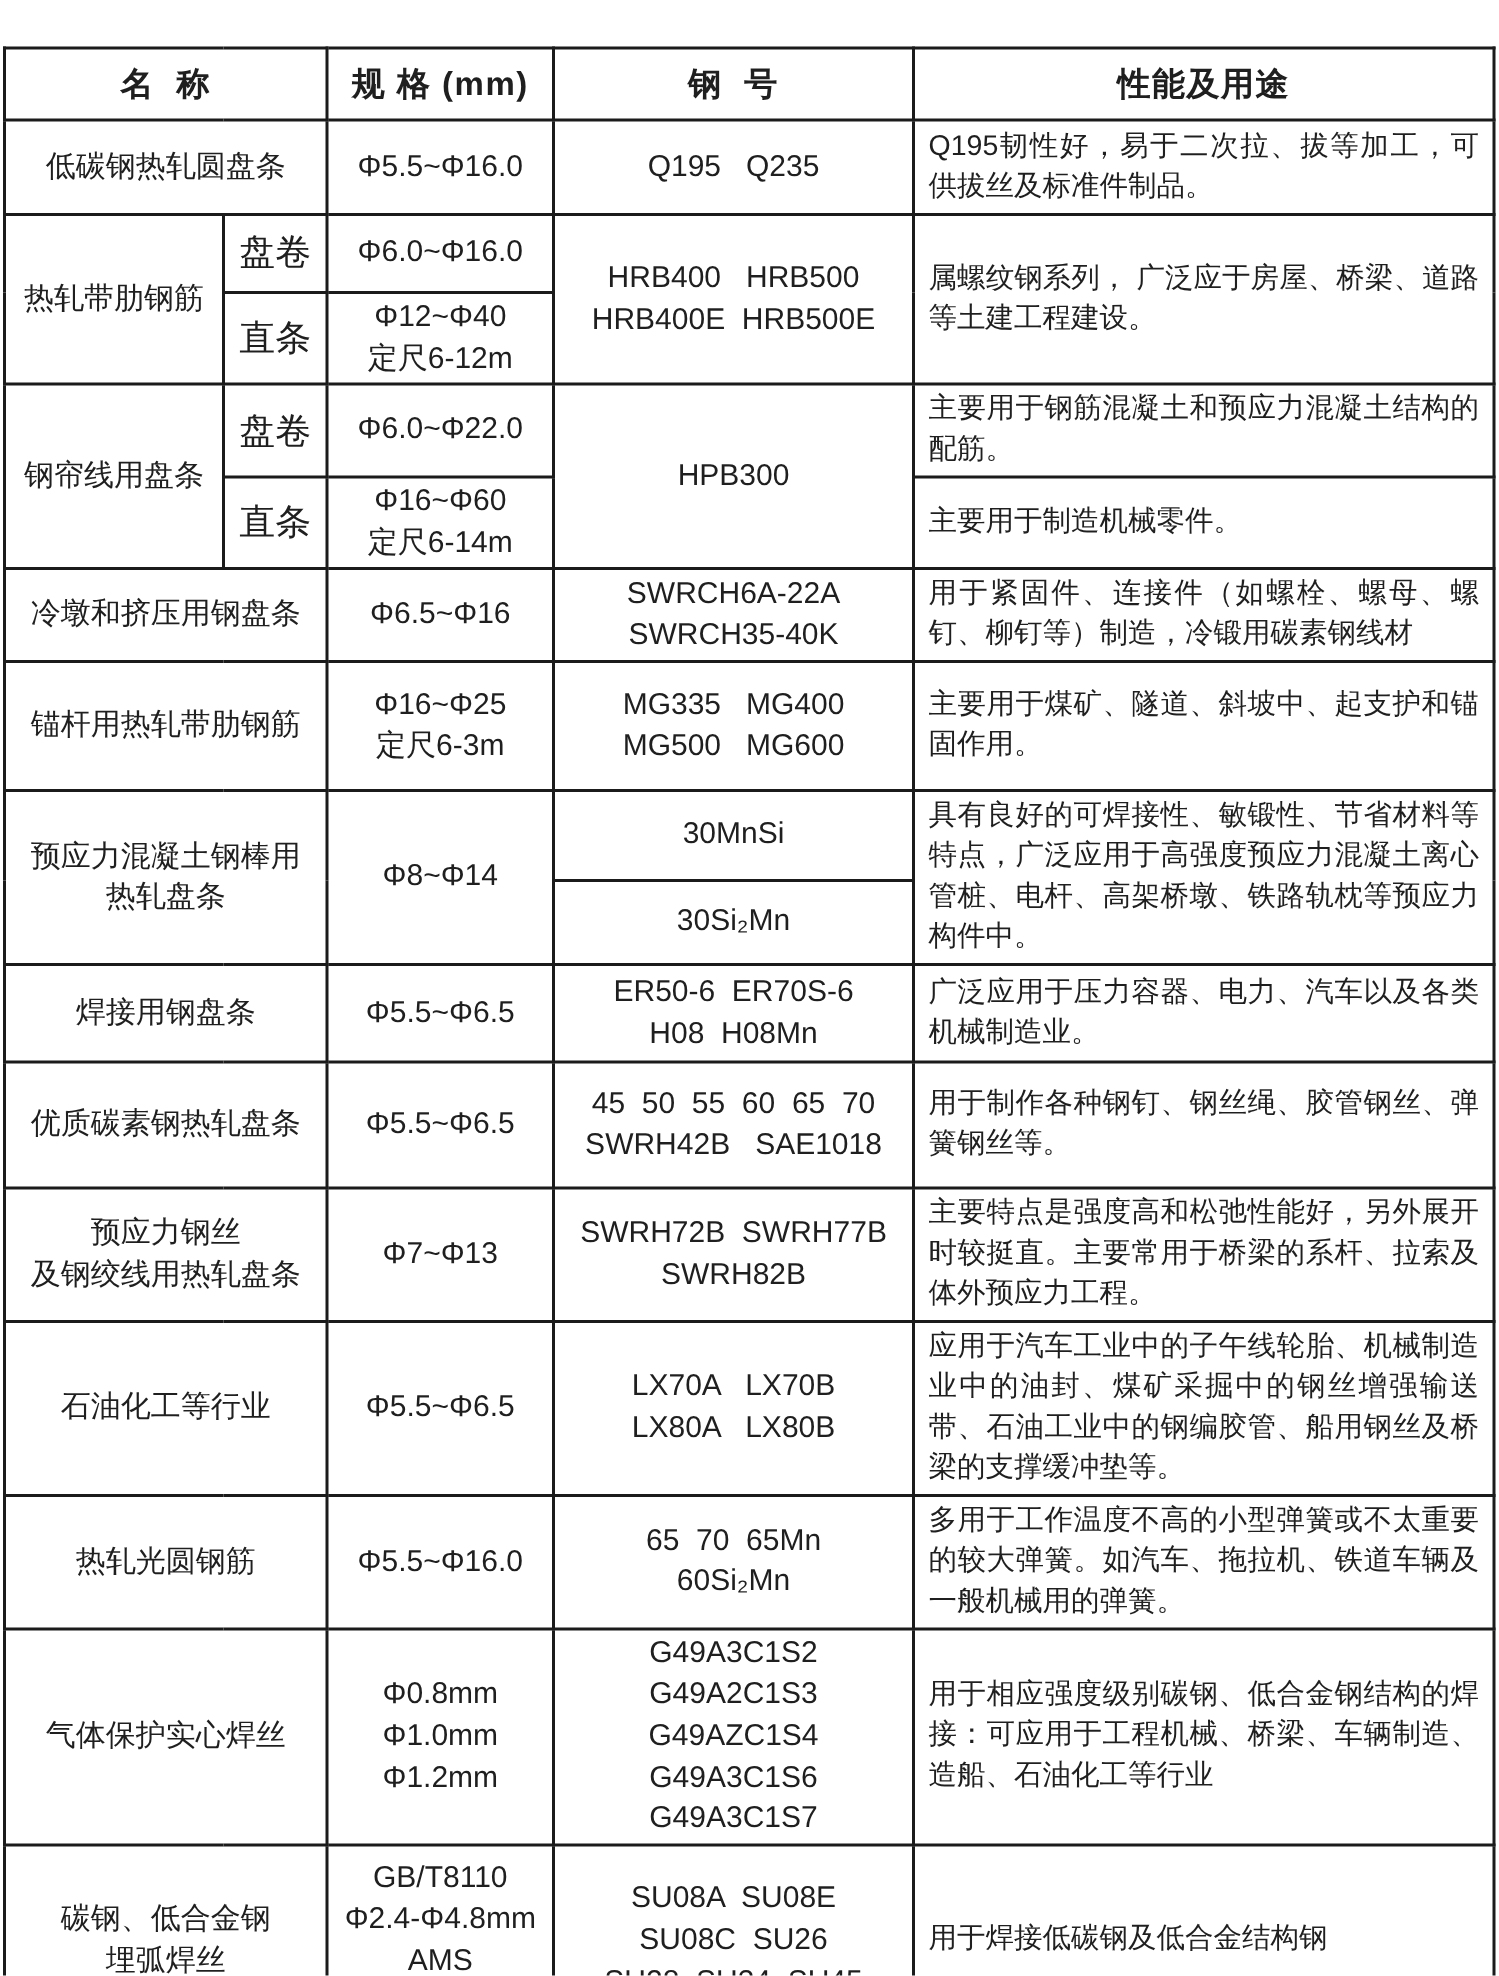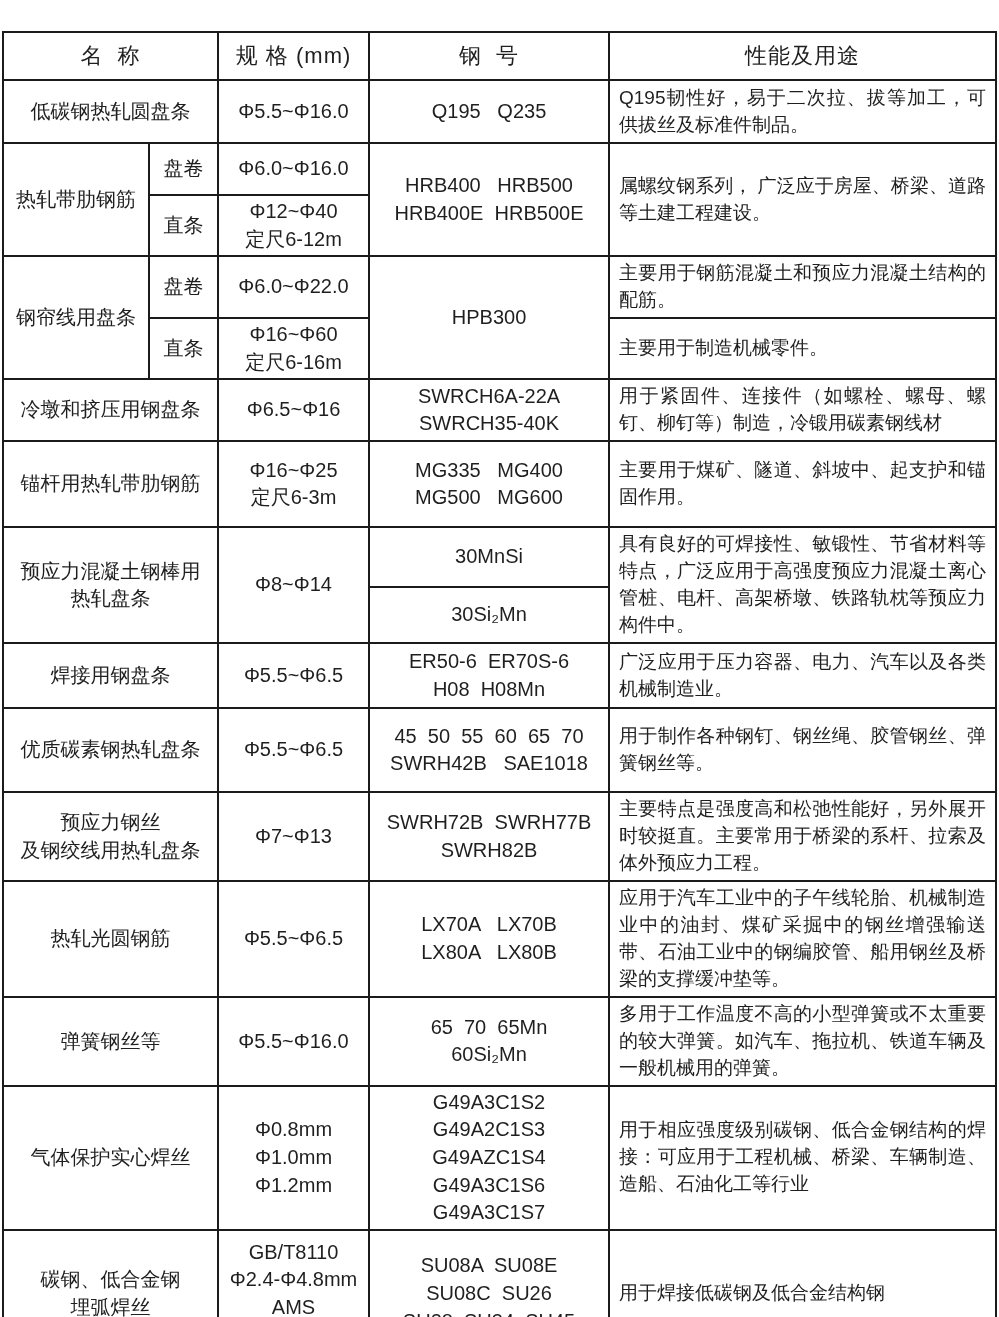--- a/index.html
+++ b/index.html
@@ -23,32 +23,32 @@
     text-align: center;
     vertical-align: middle;
     white-space: pre-wrap;
     font-size: 20px;
     line-height: 1.38;
     padding: 2px 4px;
     overflow: hidden;
   }
   table.spec-table tr.hdr td {
     font-size: 22px;
-    font-weight: 400;
+    font-weight: 700;
     letter-spacing: 1px;
   }
   table.spec-table td.usage {
     text-align: justify;
     font-size: 19px;
     line-height: 1.42;
     padding: 3px 9px 3px 9px;
     margin-top: 48px;
   }
   table.spec-table td.sub {
-    font-size: 20px;
+    font-size: 24px;
   }
 </style>
 </head>
 <body>
 
 <table class="spec-table">
   <colgroup>
     <col style="width:146px">
       <col style="width:69px">
       <col style="width:151px">
@@ -88,21 +88,21 @@
   <tr style="height:53px">
     <td rowspan="2">钢帘线用盘条</td>
     <td class="sub">盘卷</td>
     <td>Φ6.0~Φ22.0</td>
     <td rowspan="2">HPB300</td>
     <td class="usage">主要用于钢筋混凝土和预应力混凝土结构的配筋。</td>
   </tr>
   <tr style="height:55px">
     <td class="sub">直条</td>
     <td>Φ16~Φ60
-定尺6-16m</td>
+定尺6-14m</td>
     <td class="usage">主要用于制造机械零件。</td>
   </tr>
 
   <tr style="height:61px">
     <td colspan="2">冷墩和挤压用钢盘条</td>
     <td>Φ6.5~Φ16</td>
     <td>SWRCH6A-22A
 SWRCH35-40K</td>
     <td class="usage">用于紧固件、连接件（如螺栓、螺母、螺钉、柳钉等）制造，冷锻用碳素钢线材</td>
   </tr>
@@ -146,29 +146,29 @@
   <tr style="height:85px">
     <td colspan="2">预应力钢丝
 及钢绞线用热轧盘条</td>
     <td>Φ7~Φ13</td>
     <td>SWRH72B  SWRH77B
 SWRH82B</td>
     <td class="usage">主要特点是强度高和松弛性能好，另外展开时较挺直。主要常用于桥梁的系杆、拉索及体外预应力工程。</td>
   </tr>
 
   <tr style="height:108px">
-    <td colspan="2">热轧光圆钢筋</td>
+    <td colspan="2">石油化工等行业</td>
     <td>Φ5.5~Φ6.5</td>
     <td>LX70A   LX70B
 LX80A   LX80B</td>
     <td class="usage">应用于汽车工业中的子午线轮胎、机械制造业中的油封、煤矿采掘中的钢丝增强输送带、石油工业中的钢编胶管、船用钢丝及桥梁的支撑缓冲垫等。</td>
   </tr>
 
   <tr style="height:84px">
-    <td colspan="2">弹簧钢丝等</td>
+    <td colspan="2">热轧光圆钢筋</td>
     <td>Φ5.5~Φ16.0</td>
     <td>65  70  65Mn
 60Si₂Mn</td>
     <td class="usage">多用于工作温度不高的小型弹簧或不太重要的较大弹簧。如汽车、拖拉机、铁道车辆及一般机械用的弹簧。</td>
   </tr>
 
   <tr style="height:141px">
     <td colspan="2">气体保护实心焊丝</td>
     <td>Φ0.8mm
 Φ1.0mm

